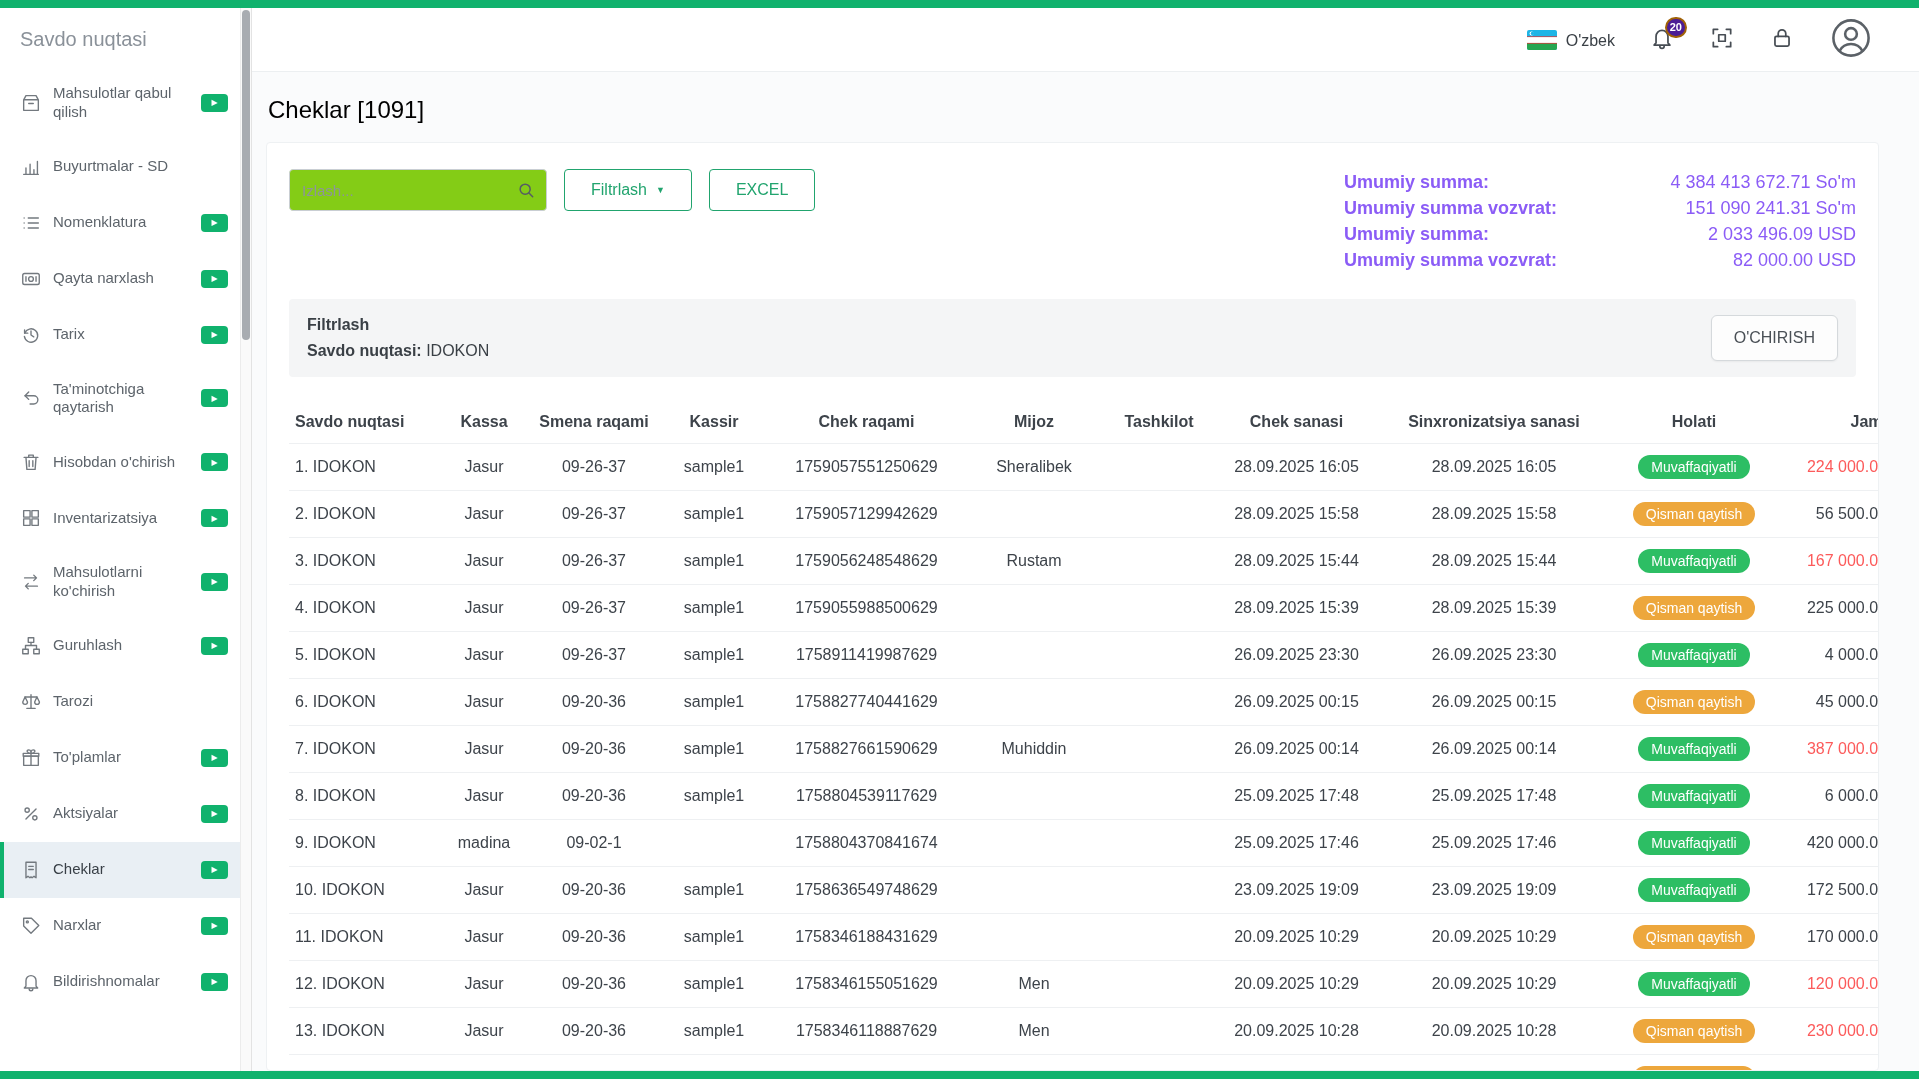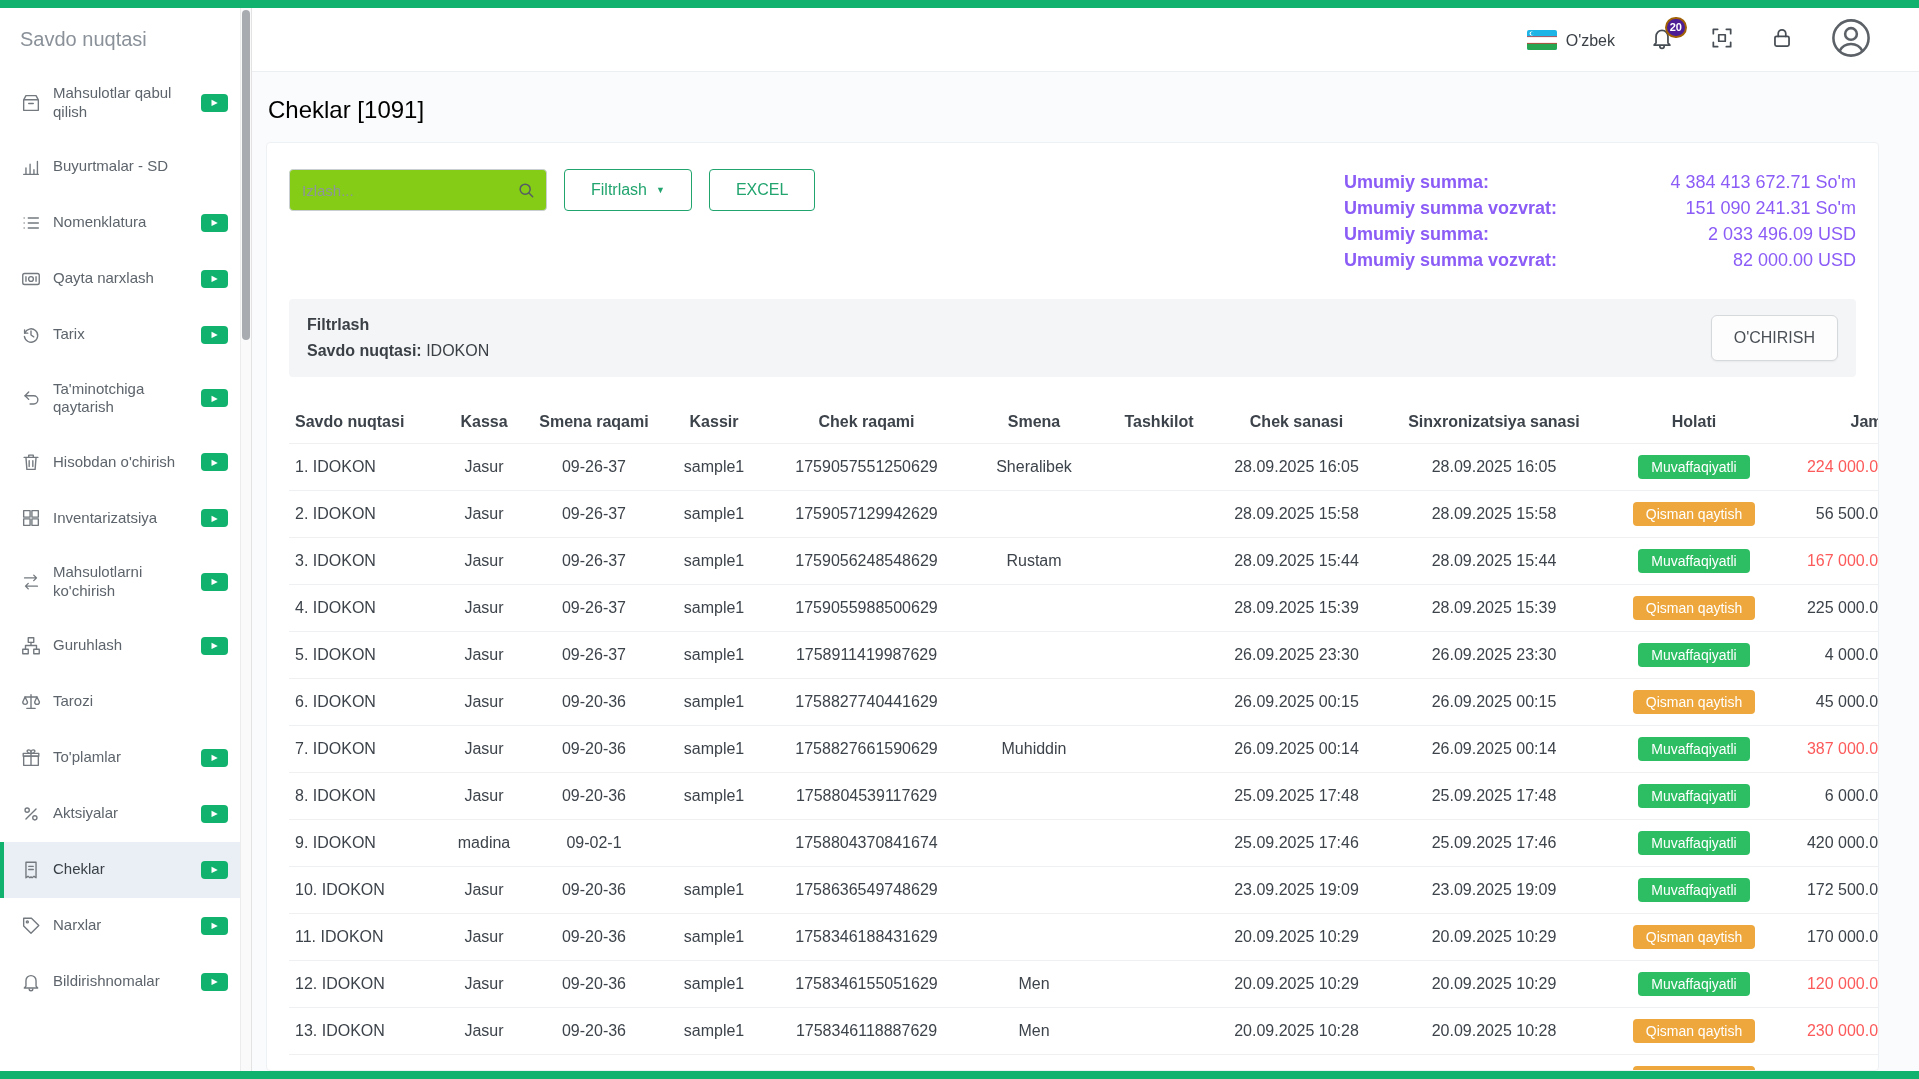--- a/index.html
+++ b/index.html
@@ -68,21 +68,21 @@
   .filter-lines{font-size:16px;color:#3a4046;line-height:26px;}
   .fb-title,.fb-label{font-weight:bold;}
   .btn-clear{background:#fdfdfd;border:1px solid #d5d9dc;border-radius:6px;padding:13px 22px;font-size:16px;
              color:#4a5056;cursor:pointer;font-family:inherit;box-shadow:0 1px 2px rgba(0,0,0,.05);}
 
   table{margin-top:24px;width:100%;border-collapse:collapse;font-size:16px;color:#3d434a;table-layout:fixed;}
   th{font-weight:bold;padding:12px 6px;white-space:nowrap;text-align:center;overflow:hidden;}
   td{padding:11px 6px;border-top:1px solid #eef0f2;white-space:nowrap;text-align:center;overflow:hidden;}
   .c-left{text-align:left;}
   .c-right{text-align:right;}
-  .badge{display:inline-block;padding:4px 13px;border-radius:4px;color:#fff;font-size:14px;}
+  .badge{display:inline-block;padding:4px 13px;border-radius:12px;color:#fff;font-size:14px;}
   .badge.success{background:var(--badge-success);}
   .badge.partial{background:var(--badge-partial);}
   td.red{color:var(--amount-red);}
   tr.data-row{cursor:pointer;}
 </style>
 </head>
 <body>
 
 <div class="accent-top"></div>
 <div class="accent-bottom"></div>
@@ -383,21 +383,21 @@
               <col style="width:170px">
               <col style="width:114px">
           </colgroup>
           <thead>
               <tr>
                 <th class="c-left">Savdo nuqtasi</th>
                 <th class="">Kassa</th>
                 <th class="">Smena raqami</th>
                 <th class="">Kassir</th>
                 <th class="">Chek raqami</th>
-                <th class="">Smena</th>
+                <th class="">Mijoz</th>
                 <th class="">Tashkilot</th>
                 <th class="">Chek sanasi</th>
                 <th class="">Sinxronizatsiya sanasi</th>
                 <th class="">Holati</th>
                 <th class="c-right">Jami</th>
               </tr>
             </thead>
           <tbody>
               <tr class="data-row">
                 <td class="c-left">1. IDOKON</td>

